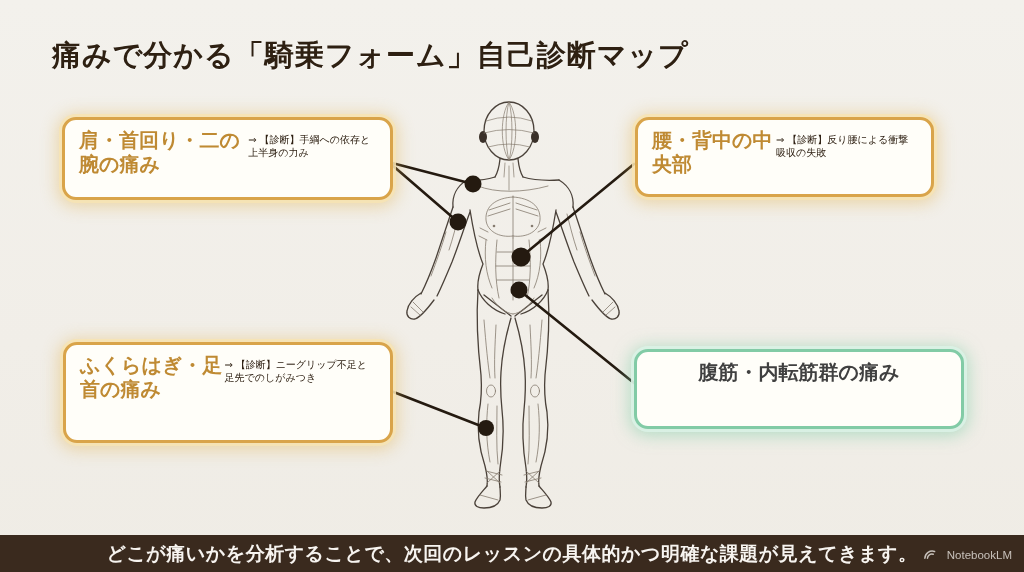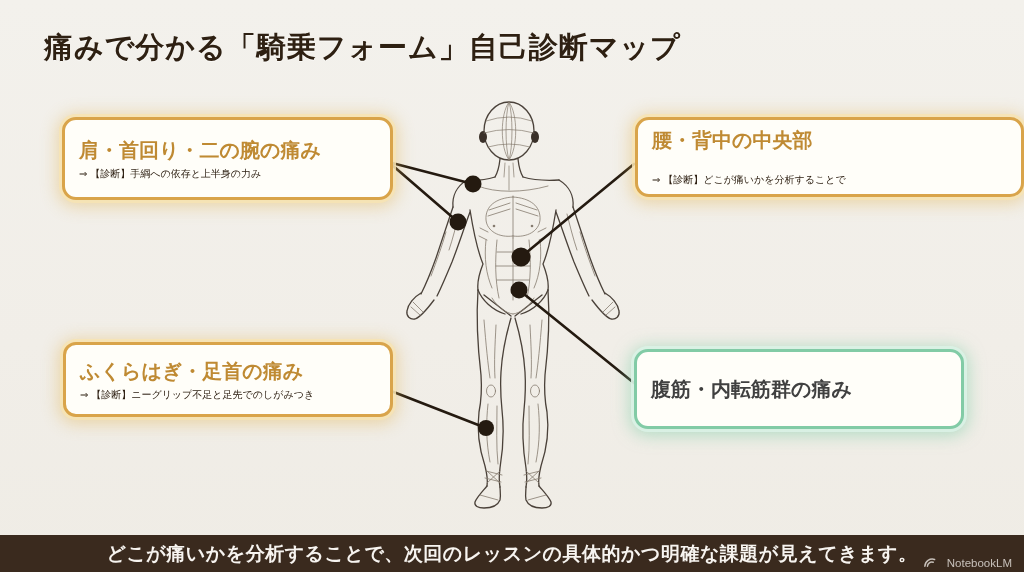--- a/index.html
+++ b/index.html
@@ -2,48 +2,48 @@
 <html><head>
 <meta charset="utf-8">
 <style>
   html,body{margin:0;padding:0;background:#d8d5cf;}
   .canvas{
     position:relative;width:1024px;height:572px;overflow:hidden;
     background:linear-gradient(180deg,#f3f1ec 0%,#f1eee8 60%,#efece5 100%);
     font-family:"Liberation Sans","DejaVu Sans",sans-serif;
   }
   .slide-title{
-    position:absolute;left:40px;top:24px;margin:4px;
+    position:absolute;left:40px;top:24px;margin:12px;
     font-size:29px;font-weight:800;color:#2e2012;letter-spacing:1px;
     text-shadow:0 1px 0 rgba(255,255,255,0.6);
   }
   .diagram{position:absolute;left:0;top:0;width:1024px;height:572px;}
   .callout{
     position:absolute;box-sizing:border-box;border-radius:14px;
-    background:#fffef9;padding:8px 14px;display:flex;flex-direction:column;justify-content:center;
+    background:#fffef9;padding:8px 14px;display:flex;flex-direction:row;justify-content:center;
   }
   .callout.gold{border:3px solid #d9a44a;
     box-shadow:0 0 0 3px rgba(247,228,180,0.85),0 2px 16px 5px rgba(226,181,90,0.45);}
   .callout.green{border:3px solid #82cba6;
     box-shadow:0 0 0 3px rgba(218,242,229,0.9),0 2px 16px 5px rgba(134,208,172,0.55);}
   .callout-title{font-size:20px;font-weight:800;line-height:1.2;}
   .gold .callout-title{color:#bf8a33;}
   .green .callout-title{color:#404040;}
   .callout-sub{font-size:10px;font-weight:400;color:#2e2013;margin-top:5px;line-height:1.3;}
   #callout-shoulder{left:62px;top:117px;width:331px;height:83px;}
-  #callout-back{left:635px;top:117px;width:389px;height:80px;justify-content:space-between;}
-  #callout-calf{left:63px;top:342px;width:330px;height:75px;border-radius:13px;}
+  #callout-back{left:635px;top:117px;width:299px;height:80px;}
+  #callout-calf{left:63px;top:342px;width:330px;height:101px;}
   #callout-calf .callout-sub{}
   #callout-core{left:634px;top:349px;width:330px;height:80px;}
   .footer{
     position:absolute;left:0;bottom:0;width:1024px;height:37px;background:#3a2a1e;
     display:flex;align-items:center;justify-content:center;
   }
   .footer-text{color:#f7f4f0;font-size:19px;font-weight:700;letter-spacing:0.5px;}
-  .brand{position:absolute;right:12px;bottom:3px;display:flex;align-items:center;gap:11px;
+  .brand{position:absolute;right:12px;bottom:11px;display:flex;align-items:center;gap:11px;
     color:#c7c0ba;font-size:11.5px;font-weight:500;}
   .brand svg{display:block;}
 </style>
 </head>
 <body>
 
 <div class="canvas">
 
   <h1 class="slide-title">痛みで分かる「騎乗フォーム」自己診断マップ</h1>
 
@@ -177,21 +177,21 @@
     </g>
   </svg>
 
   <div class="callout gold" id="callout-shoulder">
     <div class="callout-title">肩・首回り・二の腕の痛み</div>
     <div class="callout-sub">⇒ 【診断】手綱への依存と上半身の力み</div>
   </div>
 
   <div class="callout gold" id="callout-back">
     <div class="callout-title">腰・背中の中央部</div>
-    <div class="callout-sub">⇒ 【診断】どこが痛いかを分析することで</div>
+    <div class="callout-sub">⇒ 【診断】反り腰による衝撃吸収の失敗</div>
   </div>
 
   <div class="callout gold" id="callout-calf">
     <div class="callout-title">ふくらはぎ・足首の痛み</div>
     <div class="callout-sub">⇒ 【診断】ニーグリップ不足と足先でのしがみつき</div>
   </div>
 
   <div class="callout green" id="callout-core">
     <div class="callout-title">腹筋・内転筋群の痛み</div>
   </div>

